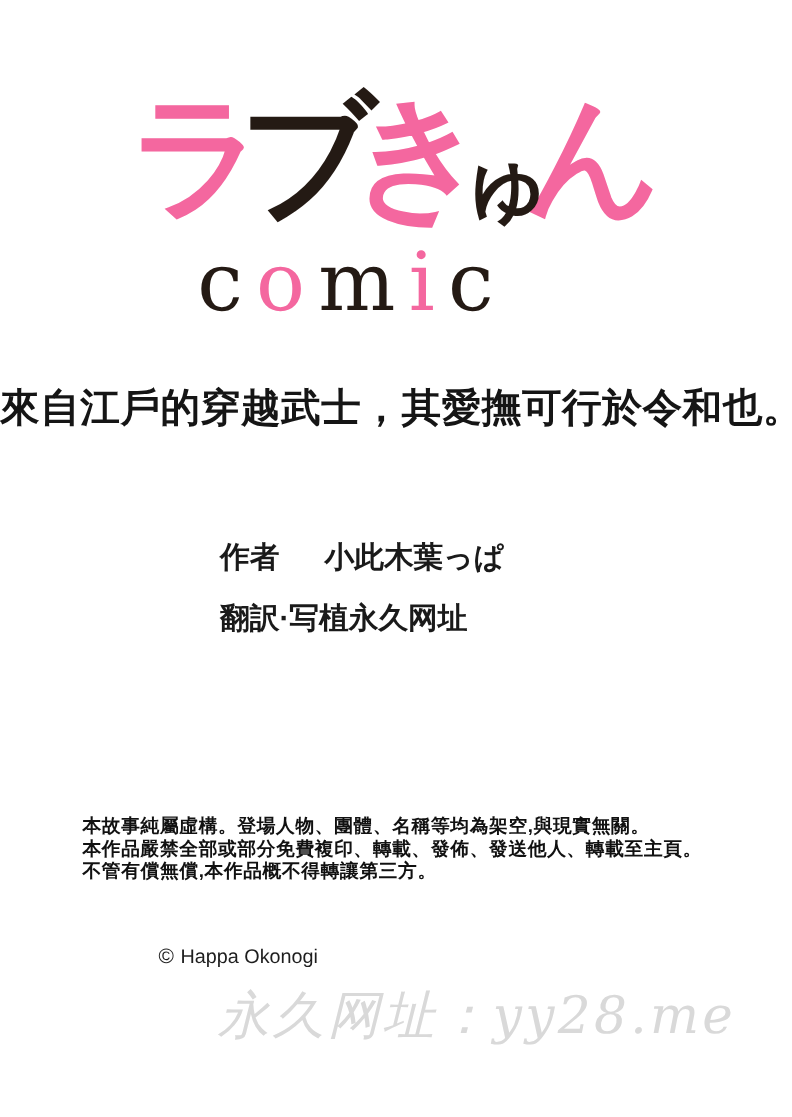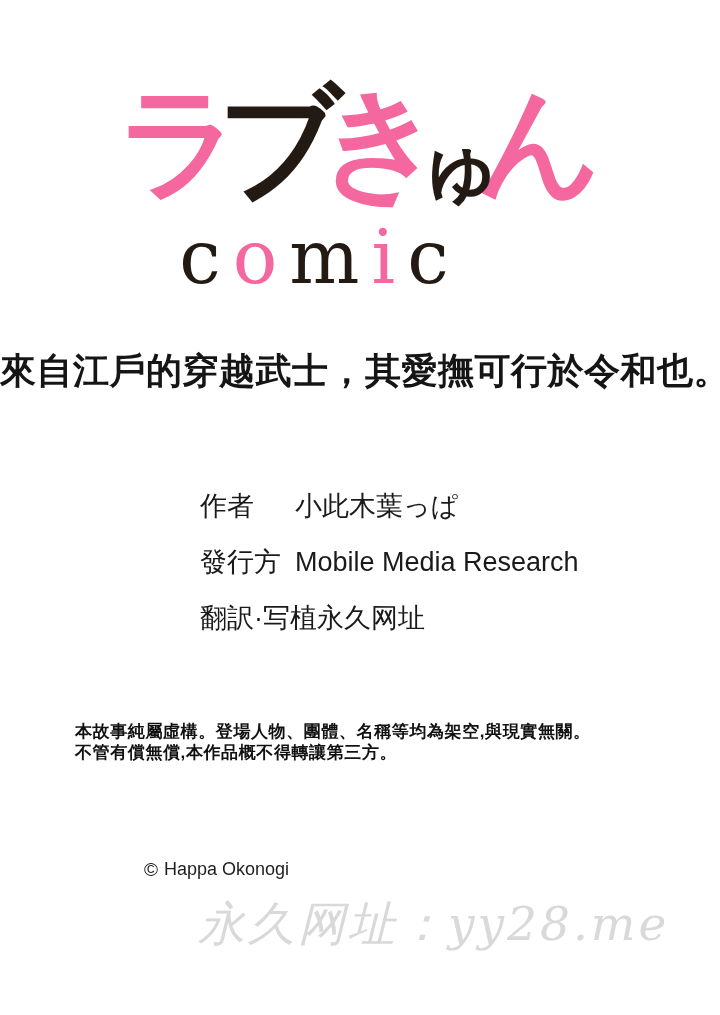--- a/index.html
+++ b/index.html
@@ -42,26 +42,26 @@
     margin:0;text-align:center;
     font-family:"Liberation Serif","DejaVu Serif",serif;
     font-weight:600;font-size:36px;line-height:1.3;
     color:#151515;letter-spacing:0.5px;white-space:nowrap;
   }
   
   .credits{position:absolute;top:492px;left:200px;color:var(--text);}
   .credit-row{
     display:flex;align-items:flex-start;
     font-size:27px;line-height:28px;height:28px;
-    margin-bottom:28px;font-weight:400;white-space:nowrap;
+    margin-bottom:28px;font-weight:700;white-space:nowrap;
   }
   .credit-label{min-width:95px;}
   
   .disclaimer{
-    position:absolute;top:722px;left:75px;
+    position:absolute;top:741px;left:75px;
     font-size:17px;line-height:20.5px;letter-spacing:0.6px;
     font-weight:600;color:#111;white-space:nowrap;
   }
   
   .copyright{
     position:absolute;top:859px;left:144px;
     font-size:18px;color:#1e1e1e;font-weight:500;
     display:flex;align-items:center;gap:6px;white-space:nowrap;
   }
   .copy-symbol{font-size:19px;line-height:1;}
@@ -93,31 +93,28 @@
   <h1 class="title">
     <span>來自江戶的穿越武士，其愛撫可行於令和也。</span>
   </h1>
 
   <div class="credits">
     <div class="credit-row">
       <span class="credit-label">作者</span>
       <span class="credit-value">小此木葉っぱ</span>
     </div>
     <div class="credit-row">
-      <span class="credit-label">發行方</span>
-      <span class="credit-value">Mobile Media Research</span>
-    </div>
-    <div class="credit-row">
       <span class="credit-label">翻訳·写植</span>
       <span class="credit-value">永久网址</span>
     </div>
   </div>
 
   <div class="disclaimer">
     <div>本故事純屬虛構。登場人物、團體、名稱等均為架空,與現實無關。</div>
+    <div>本作品嚴禁全部或部分免費複印、轉載、發佈、發送他人、轉載至主頁。</div>
     <div>不管有償無償,本作品概不得轉讓第三方。</div>
   </div>
 
   <div class="copyright">
     <span class="copy-symbol">©</span>
     <span>Happa Okonogi</span>
   </div>
 
   <div class="watermark">永久网址：yy28.me</div>
 

